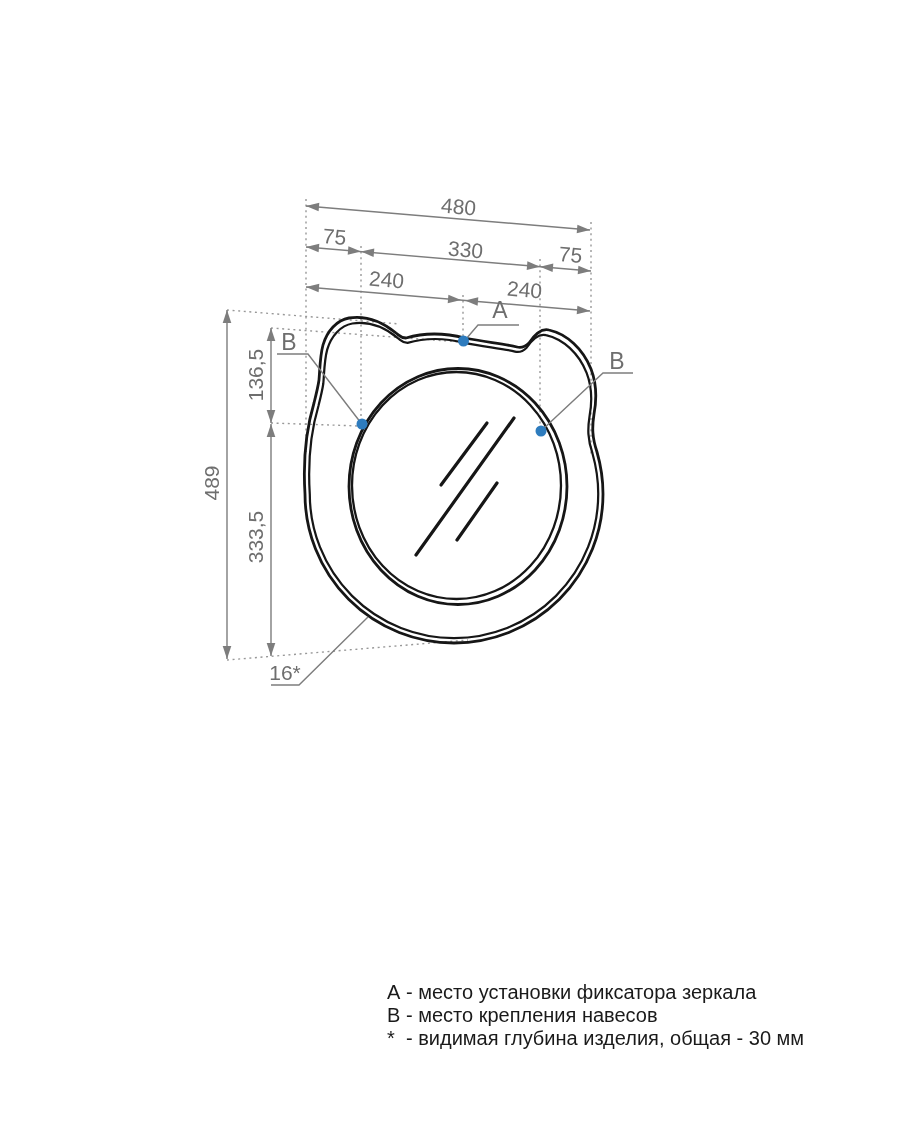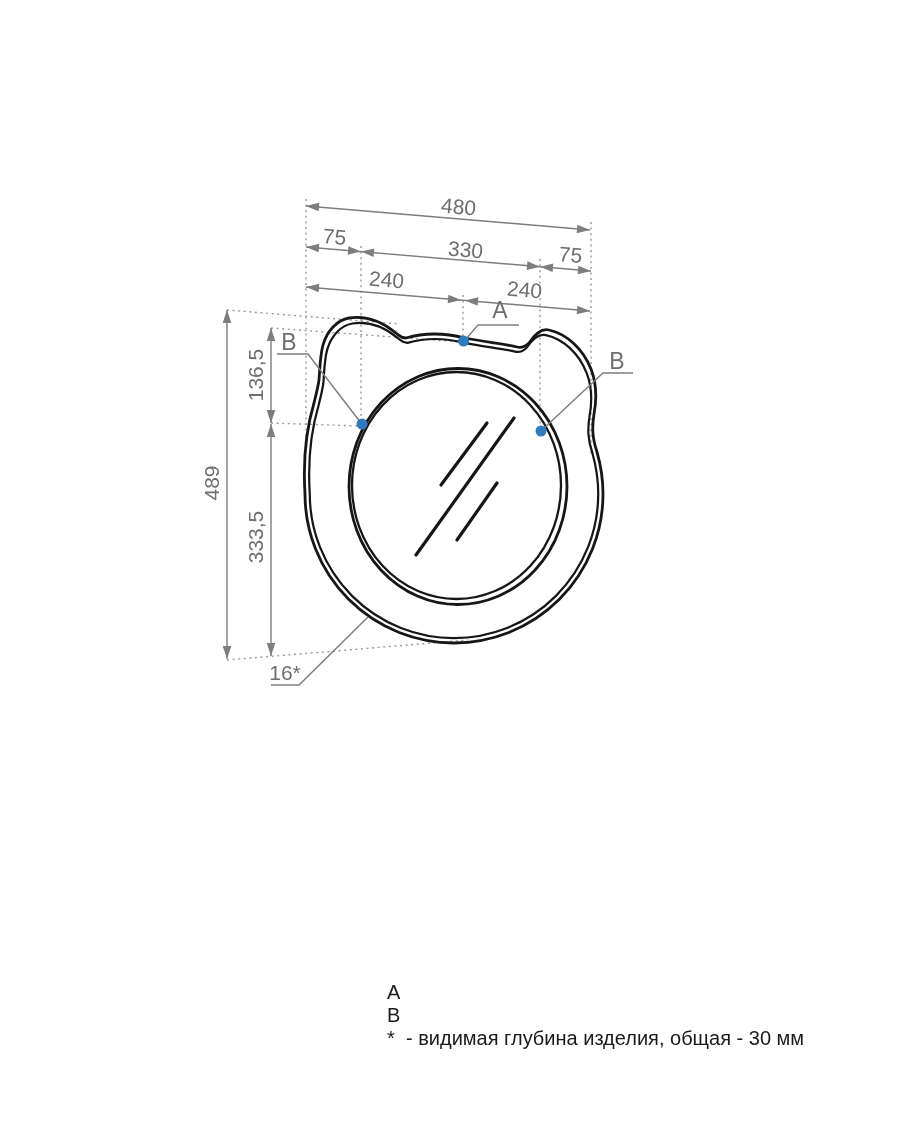--- a/index.html
+++ b/index.html
@@ -136,23 +136,25 @@
   <g>
     <circle class="mount" cx="463.5" cy="341" r="5.5"></circle>
     <circle class="mount" cx="362" cy="424" r="5.5"></circle>
     <circle class="mount" cx="541" cy="431" r="5.5"></circle>
   </g>
 </svg>
 
 <div class="legend">
   <div class="legend-row">
     <span class="legend-sym">А</span>
+    <span>- место установки фиксатора зеркала</span>
   </div>
   <div class="legend-row">
     <span class="legend-sym">В</span>
+    <span>- место крепления навесов</span>
   </div>
   <div class="legend-row">
     <span class="legend-sym">*</span>
     <span>- видимая глубина изделия, общая - 30 мм</span>
   </div>
 </div>
 
 </div>
 
 </body></html>

